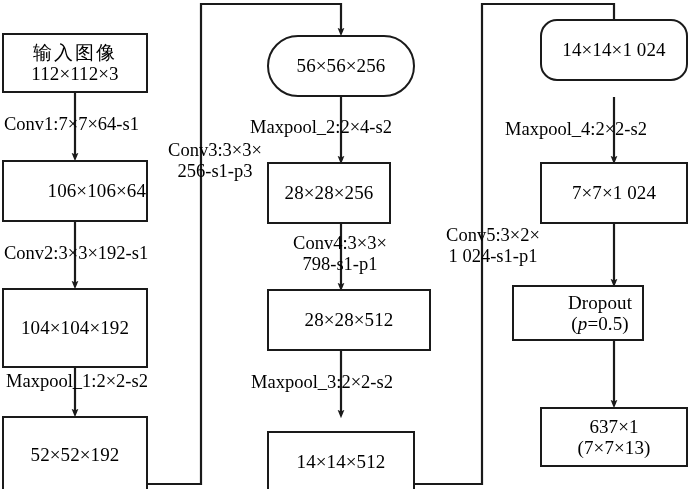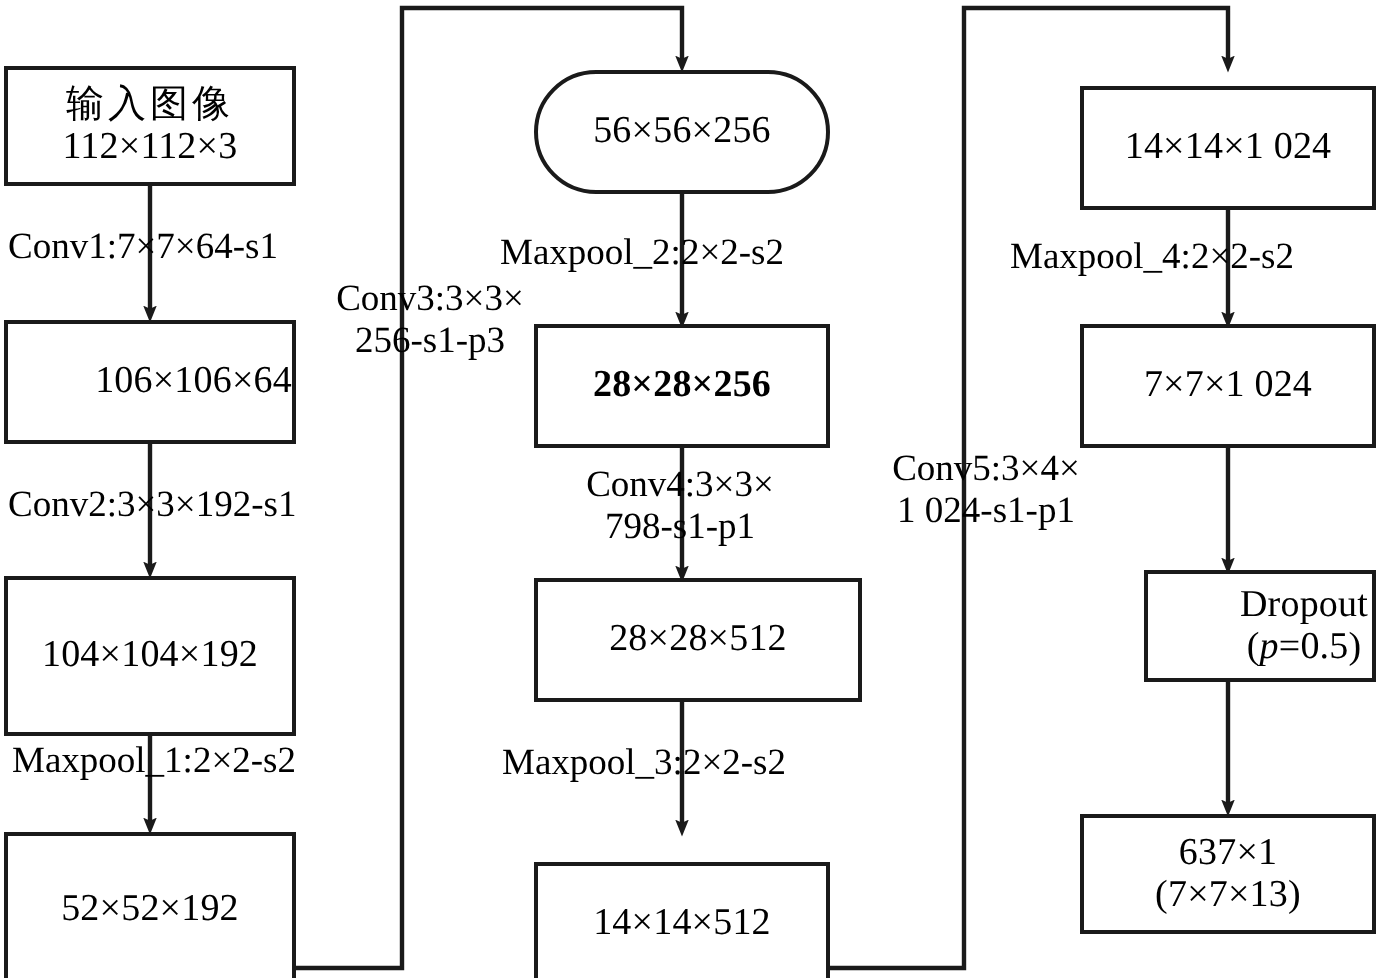--- a/index.html
+++ b/index.html
@@ -112,64 +112,64 @@
   </div>
 
   <div class="edge-label" style="left:4px; top:114px;">Conv1:7×7×64-s1</div>
   <div class="edge-label" style="left:4px; top:243px;">Conv2:3×3×192-s1</div>
   <div class="edge-label" style="left:6px; top:371px;">Maxpool_1:2×2-s2</div>
 
   <div class="node" style="left:267px; top:35px; width:148px; height:62px;border-radius:31px;">
     <span class="l1">56×56×256</span>
   </div>
 
-  <div class="node" style="left:267px; top:162px; width:148px; height:62px;font-weight:bold;">
+  <div class="node" style="left:267px; top:162px; width:124px; height:62px;">
     <span class="l1">28×28×256</span>
   </div>
 
   <div class="node" style="left:267px; top:289px; width:164px; height:62px;">
     <span class="l1">28×28×512</span>
   </div>
 
   <div class="node" style="left:267px; top:417px; width:148px; height:62px;margin-top:14px;">
     <span class="l1">14×14×512</span>
   </div>
 
-  <div class="edge-label" style="left:250px; top:117px;">Maxpool_2:2×2-s2</div>
+  <div class="edge-label" style="left:250px; top:117px;">Maxpool_2:2×4-s2</div>
 
   <div class="edge-label two" style="left:260px; top:233px; width:160px;">
     <span>Conv4:3×3×</span><br>
     <span>798-s1-p1</span>
   </div>
 
   <div class="edge-label" style="left:251px; top:372px;">Maxpool_3:2×2-s2</div>
 
-  <div class="node" style="left:540px; top:43px; width:148px; height:62px;">
+  <div class="node" style="left:540px; top:19px; width:148px; height:62px;border-radius:17px;">
     <span class="l1">14×14×1 024</span>
   </div>
 
   <div class="node" style="left:540px; top:162px; width:148px; height:62px;">
     <span class="l1">7×7×1 024</span>
   </div>
 
-  <div class="node" style="left:572px; top:285px; width:116px; height:56px;padding-left:44px;">
+  <div class="node" style="left:512px; top:285px; width:132px; height:56px;padding-left:44px;">
     <span class="l1">Dropout</span>
     <span class="l2"><span>(</span><span class="ital">p</span><span>=0.5)</span></span>
   </div>
 
   <div class="node" style="left:540px; top:407px; width:148px; height:60px;">
     <span class="l1">637×1</span>
     <span class="l2">(7×7×13)</span>
   </div>
 
   <div class="edge-label" style="left:505px; top:119px;">Maxpool_4:2×2-s2</div>
 
   <div class="edge-label two" style="left:150px; top:140px; width:130px;">
     <span>Conv3:3×3×</span><br>
     <span>256-s1-p3</span>
   </div>
 
   <div class="edge-label two" style="left:423px; top:225px; width:140px;">
-    <span>Conv5:3×4×</span><br>
+    <span>Conv5:3×2×</span><br>
     <span>1 024-s1-p1</span>
   </div>
 
 </div>
 
 </body></html>

